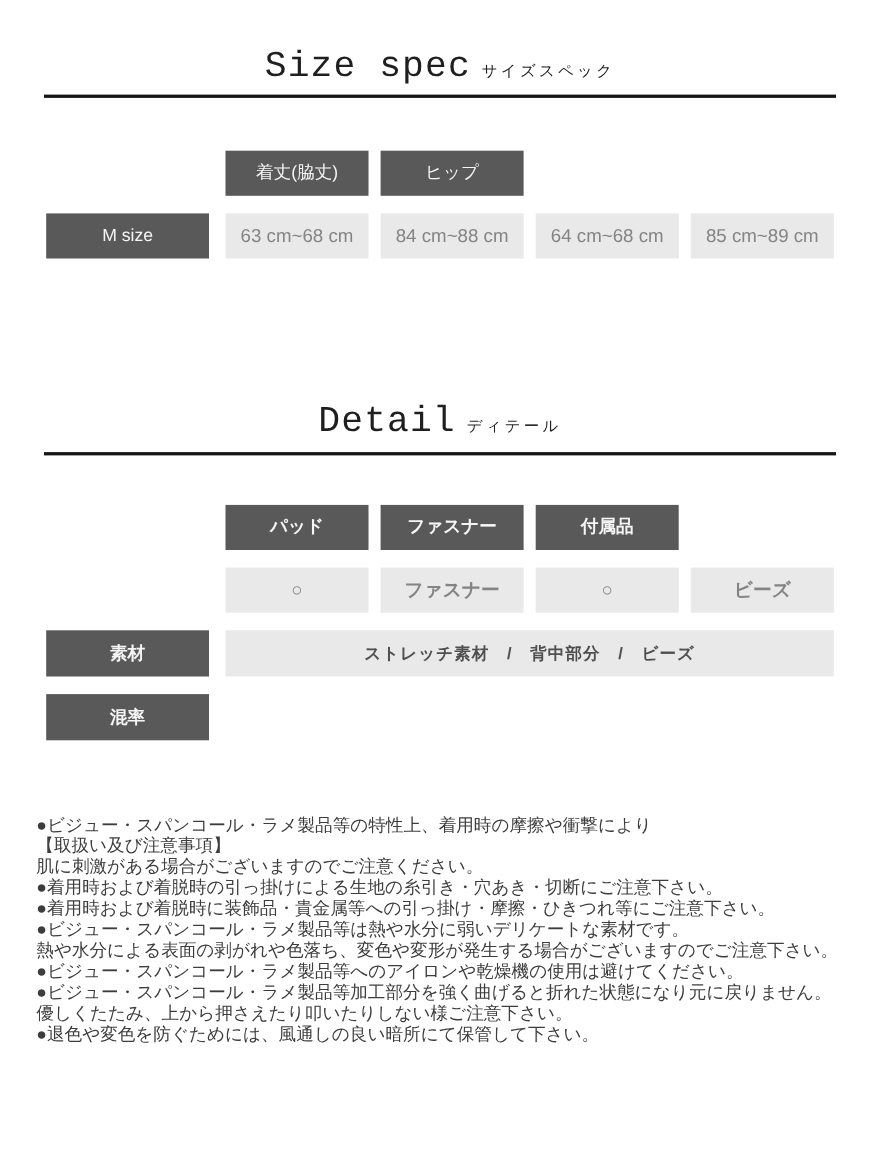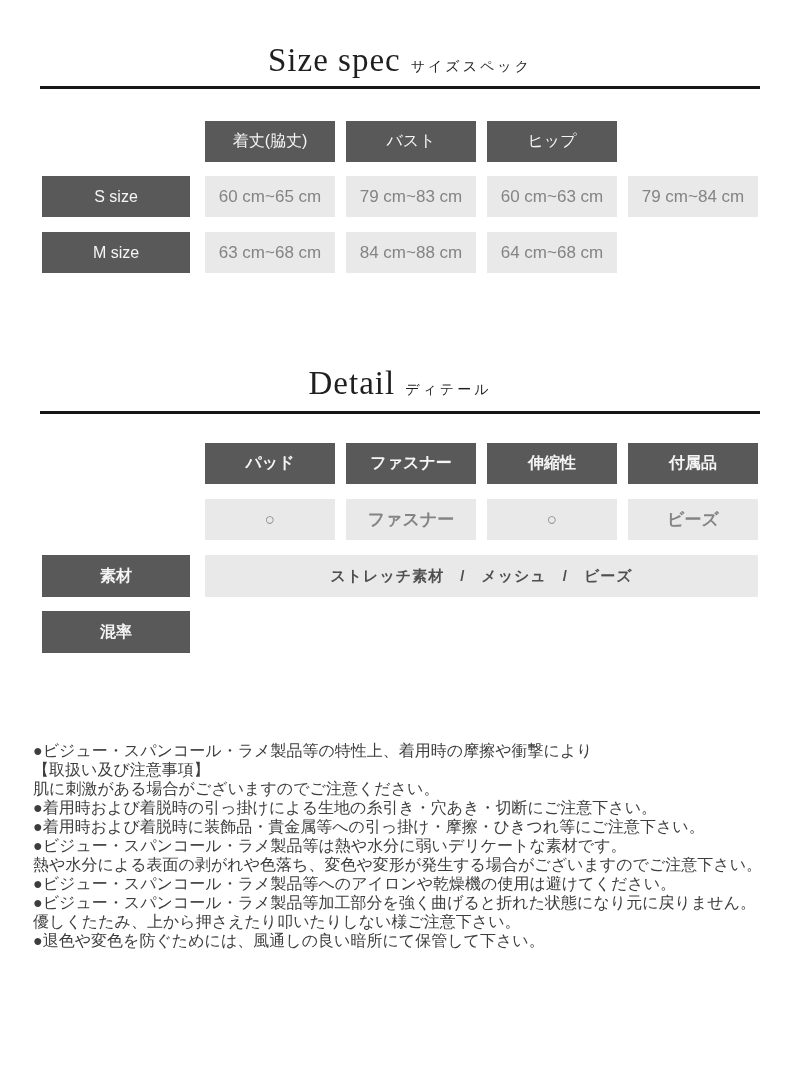--- a/index.html
+++ b/index.html
@@ -3,35 +3,35 @@
 <meta charset="utf-8">
 <style>
   html,body{margin:0;padding:0;background:#ffffff;}
   .page{
     position:relative;width:800px;height:1067px;background:#ffffff;
     font-family:"Liberation Sans","DejaVu Sans",sans-serif;overflow:hidden;
   }
   
   .section-title{
     position:absolute;left:0;width:800px;text-align:center;
-    font-family:Liberation Serif, serif;color:#1f1f1f;white-space:nowrap;
+    font-family:Liberation Mono, monospace;color:#1f1f1f;white-space:nowrap;
   }
   .title-en{font-size:33px;letter-spacing:1px;vertical-align:baseline;}
   .title-ja{font-size:14px;letter-spacing:3px;margin-left:10px;vertical-align:baseline;}
   .size-title{top:42px;}
   .detail-title{top:365px;}
   .rule{position:absolute;left:40px;width:720px;height:3px;background:#161616;}
   .rule-size{top:86px;}
   .rule-detail{top:411px;}
 
   
   .spec-table{position:absolute;left:42px;}
   .size-table{top:121px;}
   .detail-table{top:443px;font-weight:bold;}
-  .trow{display:flex;}
+  .trow{display:flex;margin-top:16px;}
   .mb14{margin-bottom:14px;}
   .mb15{margin-bottom:15px;}
   .spacer{width:163px;height:41px;flex:0 0 auto;}
   .dark{
     background:#595959;color:#f5f5f5;
     display:flex;align-items:center;justify-content:center;text-align:center;
   }
   .light{
     background:#e9e9e9;color:#848484;
     display:flex;align-items:center;justify-content:center;text-align:center;
@@ -59,61 +59,53 @@
 
   <div class="section-title size-title">
     <span class="title-en">Size spec</span><span class="title-ja">サイズスペック</span>
   </div>
   <div class="rule rule-size"></div>
 
   <div class="spec-table size-table">
     <div class="trow mb14">
       <div class="spacer"></div>
       <div class="hbox dark">着丈(脇丈)</div>
-      <div class="hbox dark">バスト</div>
       <div class="hbox dark">ヒップ</div>
-    </div>
-    <div class="trow mb15">
-      <div class="lbox dark">S size</div>
-      <div class="vbox light">60 cm~65 cm</div>
-      <div class="vbox light">79 cm~83 cm</div>
-      <div class="vbox light">60 cm~63 cm</div>
-      <div class="vbox light">79 cm~84 cm</div>
     </div>
     <div class="trow">
       <div class="lbox dark">M size</div>
       <div class="vbox light">63 cm~68 cm</div>
       <div class="vbox light">84 cm~88 cm</div>
       <div class="vbox light">64 cm~68 cm</div>
+      <div class="vbox light">85 cm~89 cm</div>
     </div>
   </div>
 
   <div class="section-title detail-title">
     <span class="title-en">Detail</span><span class="title-ja">ディテール</span>
   </div>
   <div class="rule rule-detail"></div>
 
   <div class="spec-table detail-table">
     <div class="trow mb15">
       <div class="spacer"></div>
       <div class="hbox dark">パッド</div>
       <div class="hbox dark">ファスナー</div>
-      <div class="hbox dark">伸縮性</div>
       <div class="hbox dark">付属品</div>
     </div>
     <div class="trow mb15">
       <div class="spacer"></div>
       <div class="vbox light">○</div>
       <div class="vbox light">ファスナー</div>
       <div class="vbox light">○</div>
       <div class="vbox light">ビーズ</div>
     </div>
     <div class="trow mb14">
       <div class="lbox lbox-tall dark">素材</div>
-      <div class="wbox light material-value">ストレッチ素材　/　メッシュ　/　ビーズ</div>
+      <div class="wbox light material-value">ストレッチ素材　/　背中部分　/　ビーズ</div>
     </div>
     <div class="trow">
       <div class="lbox lbox-tall dark">混率</div>
     </div>
   </div>
 
   <div class="care">
     <div>●ビジュー・スパンコール・ラメ製品等の特性上、着用時の摩擦や衝撃により</div>
     <div>【取扱い及び注意事項】</div>
     <div>肌に刺激がある場合がございますのでご注意ください。</div>

